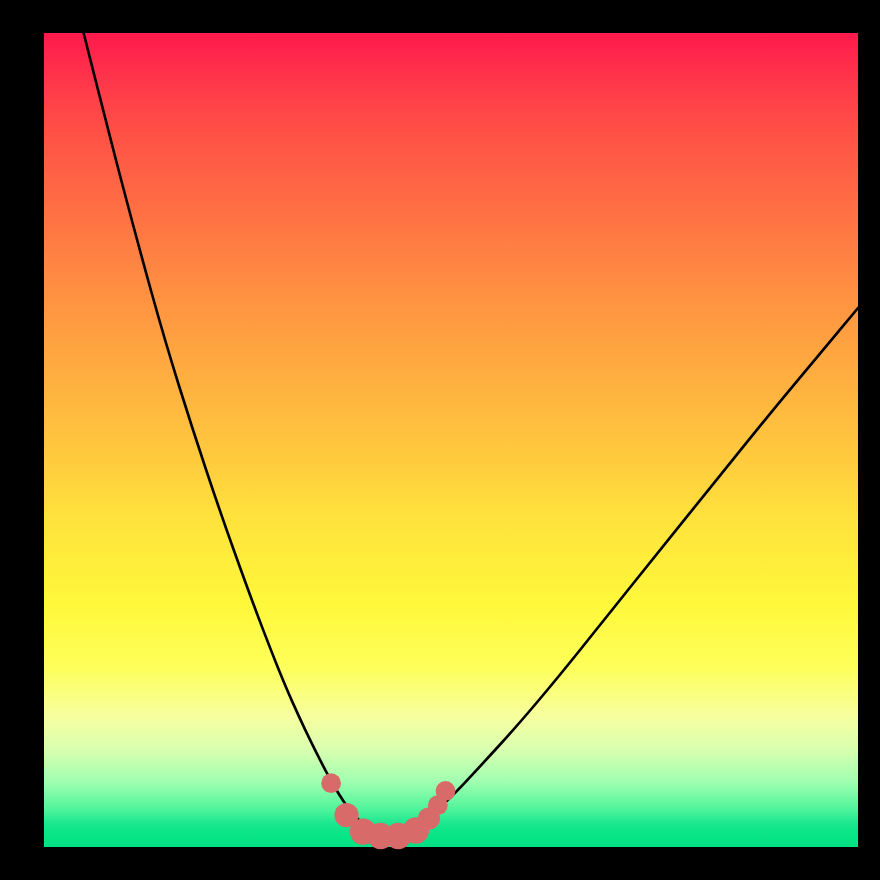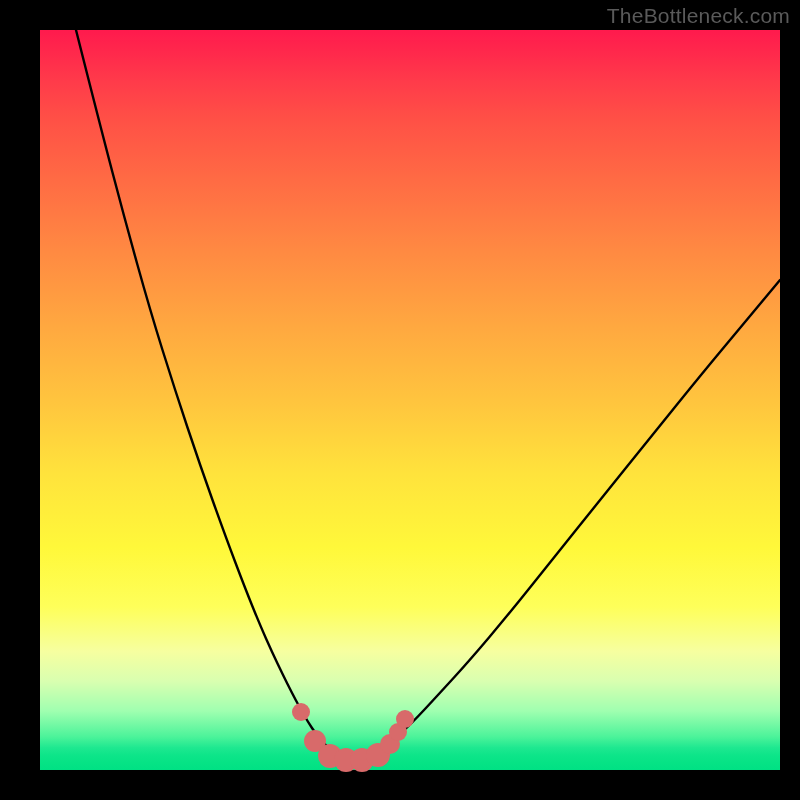--- a/index.html
+++ b/index.html
@@ -64,21 +64,20 @@
     top: 0;
     width: 740px;
     height: 740px;
     overflow: visible;
   }
 </style>
 </head>
 <body>
 
 <div class="frame">
-  <div class="watermark">TheBottleneck.com</div>
   <div class="plot-area">
     <svg class="curves" viewBox="0 0 740 740" preserveAspectRatio="none">
       <path id="left-curve" fill="none" stroke-width="2.4" stroke-linecap="round" d="M 36 0 Q 60 95 72.5 142.5 Q 85 190 97.5 235 Q 110 280 122.5 320 Q 135 360 147.5 397.5 Q 160 435 172.5 470 Q 185 505 195 531.5 Q 205 558 212.5 576.5 Q 220 595 226 608.5 Q 232 622 237.5 633.5 Q 243 645 247.5 654 Q 252 663 256 670.5 Q 260 678 264 685 Q 268 692 272 698 Q 276 704 280.5 709.5 Q 285 715 291.5 720 Q 298 725 306.5 728 T 315 731" stroke="#000000"></path>
       <path id="right-curve" fill="none" stroke-width="2.4" stroke-linecap="round" d="M 315 731 Q 332 725 341 719 Q 350 713 361 703 Q 372 693 385 679 Q 398 665 414 647.5 Q 430 630 449 607.5 Q 468 585 490 557.5 Q 512 530 536 500 Q 560 470 585 439 Q 610 408 635 377 Q 660 346 682.5 319 Q 705 292 722.5 271 T 740 250" stroke="#000000"></path>
       <g id="dots-group">
           <circle cx="261" cy="682" r="9" fill="#d86a6a" stroke="#c95858" stroke-width="0"></circle>
           <circle cx="275" cy="711" r="11" fill="#d86a6a" stroke="#c95858" stroke-width="0"></circle>
           <circle cx="290" cy="726" r="12" fill="#d86a6a" stroke="#c95858" stroke-width="0"></circle>
           <circle cx="306" cy="730" r="12" fill="#d86a6a" stroke="#c95858" stroke-width="0"></circle>
           <circle cx="322" cy="730" r="12" fill="#d86a6a" stroke="#c95858" stroke-width="0"></circle>

